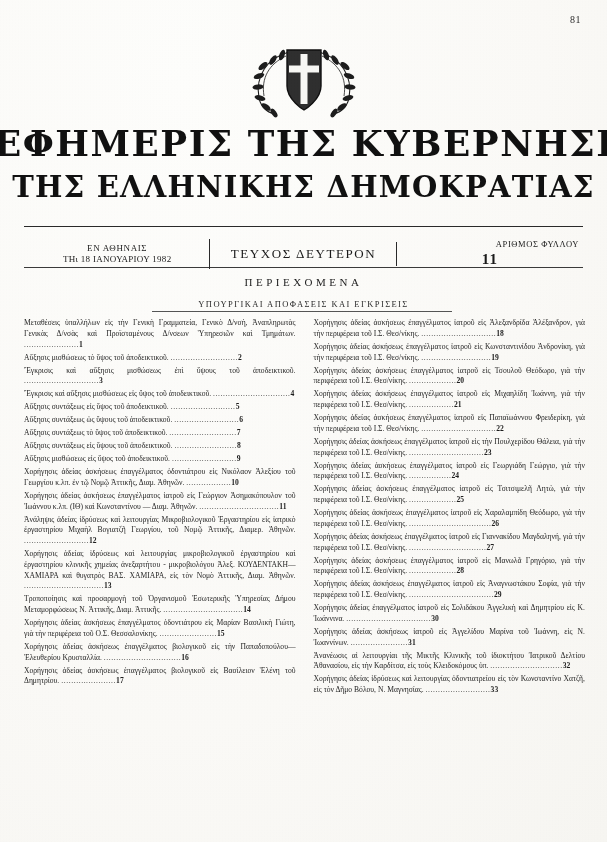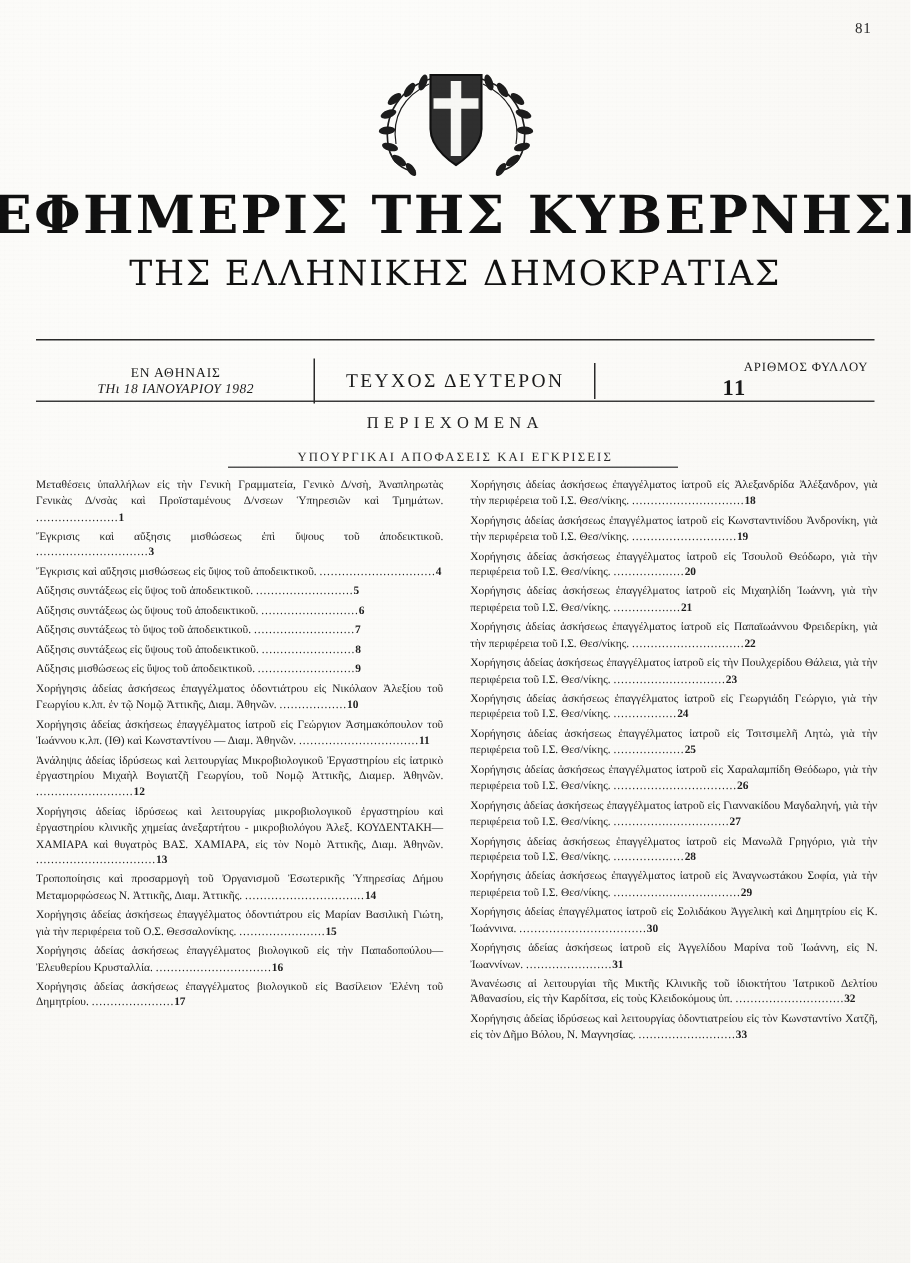--- a/index.html
+++ b/index.html
@@ -57,22 +57,22 @@
     font-weight: bold;
     font-size: 35px;
     letter-spacing: 1.5px;
     line-height: 1;
     color: #111;
     white-space: nowrap;
     transform: scaleX(1.02);
   }
   .title-sub {
     font-family: "DejaVu Serif", serif;
-    font-weight: normal;
-    font-size: 23px;
+    font-weight: bold;
+    font-size: 29px;
     letter-spacing: 1.2px;
     margin-top: 9px;
     color: #111;
     white-space: nowrap;
   }
   
   .rule {
     position: absolute;
     left: 24px;
     right: 24px;
@@ -109,21 +109,20 @@
     bottom: -4px;
     border-right: 1.3px solid #2a2a2a;
   }
   .issue-place {
     font-size: 9px;
     letter-spacing: 0.6px;
   }
   .issue-date {
     font-size: 9px;
     letter-spacing: 0.3px;
-    font-style: italic;
   }
   .issue-volume {
     font-size: 13px;
     letter-spacing: 1.6px;
     font-weight: normal;
   }
   .sheet-label {
     font-size: 8.5px;
     letter-spacing: 0.6px;
     text-align: right;
@@ -271,20 +270,21 @@
     </div>
   </div>
 
   <div class="contents-title">ΠΕΡΙΕΧΟΜΕΝΑ</div>
   <div class="section-heading">ΥΠΟΥΡΓΙΚΑΙ ΑΠΟΦΑΣΕΙΣ ΚΑΙ ΕΓΚΡΙΣΕΙΣ</div>
   <div class="heading-rule"></div>
 
   <div class="columns">
     <div class="col left">
         <div class="entry"><span>Μεταθέσεις ὑπαλλήλων εἰς τὴν Γενικὴ Γραμματεία, Γενικὸ Δ/νσὴ, Ἀναπληρωτὰς Γενικὰς Δ/νσὰς καὶ Προϊσταμένους Δ/νσεων Ὑπηρεσιῶν καὶ Τμημάτων. </span><span class="leader">......................</span><span class="num">1</span></div>
+        <div class="entry"><span>Αὔξησις μισθώσεως τὸ ὕψος τοῦ ἀποδεικτικοῦ. </span><span class="leader">...........................</span><span class="num">2</span></div>
         <div class="entry"><span>Ἔγκρισις καὶ αὔξησις μισθώσεως ἐπὶ ὕψους τοῦ ἀποδεικτικοῦ. </span><span class="leader">..............................</span><span class="num">3</span></div>
         <div class="entry"><span>Ἔγκρισις καὶ αὔξησις μισθώσεως εἰς ὕψος τοῦ ἀποδεικτικοῦ. </span><span class="leader">...............................</span><span class="num">4</span></div>
         <div class="entry"><span>Αὔξησις συντάξεως εἰς ὕψος τοῦ ἀποδεικτικοῦ. </span><span class="leader">..........................</span><span class="num">5</span></div>
         <div class="entry"><span>Αὔξησις συντάξεως ὡς ὕψους τοῦ ἀποδεικτικοῦ. </span><span class="leader">..........................</span><span class="num">6</span></div>
         <div class="entry"><span>Αὔξησις συντάξεως τὸ ὕψος τοῦ ἀποδεικτικοῦ. </span><span class="leader">...........................</span><span class="num">7</span></div>
         <div class="entry"><span>Αὔξησις συντάξεως εἰς ὕψους τοῦ ἀποδεικτικοῦ. </span><span class="leader">.........................</span><span class="num">8</span></div>
         <div class="entry"><span>Αὔξησις μισθώσεως εἰς ὕψος τοῦ ἀποδεικτικοῦ. </span><span class="leader">..........................</span><span class="num">9</span></div>
         <div class="entry"><span>Χορήγησις ἀδείας ἀσκήσεως ἐπαγγέλματος ὀδοντιάτρου εἰς Νικόλαον Ἀλεξίου τοῦ Γεωργίου κ.λπ. ἐν τῷ Νομῷ Ἀττικῆς, Διαμ. Ἀθηνῶν. </span><span class="leader">..................</span><span class="num">10</span></div>
         <div class="entry"><span>Χορήγησις ἀδείας ἀσκήσεως ἐπαγγέλματος ἰατροῦ εἰς Γεώργιον Ἀσημακόπουλον τοῦ Ἰωάννου κ.λπ. (ΙΘ) καὶ Κωνσταντίνου — Διαμ. Ἀθηνῶν. </span><span class="leader">................................</span><span class="num">11</span></div>
         <div class="entry"><span>Ἀνάληψις ἀδείας ἱδρύσεως καὶ λειτουργίας Μικροβιολογικοῦ Ἐργαστηρίου εἰς ἰατρικὸ ἐργαστηρίου Μιχαὴλ Βογιατζῆ Γεωργίου, τοῦ Νομῷ Ἀττικῆς, Διαμερ. Ἀθηνῶν. </span><span class="leader">..........................</span><span class="num">12</span></div>

